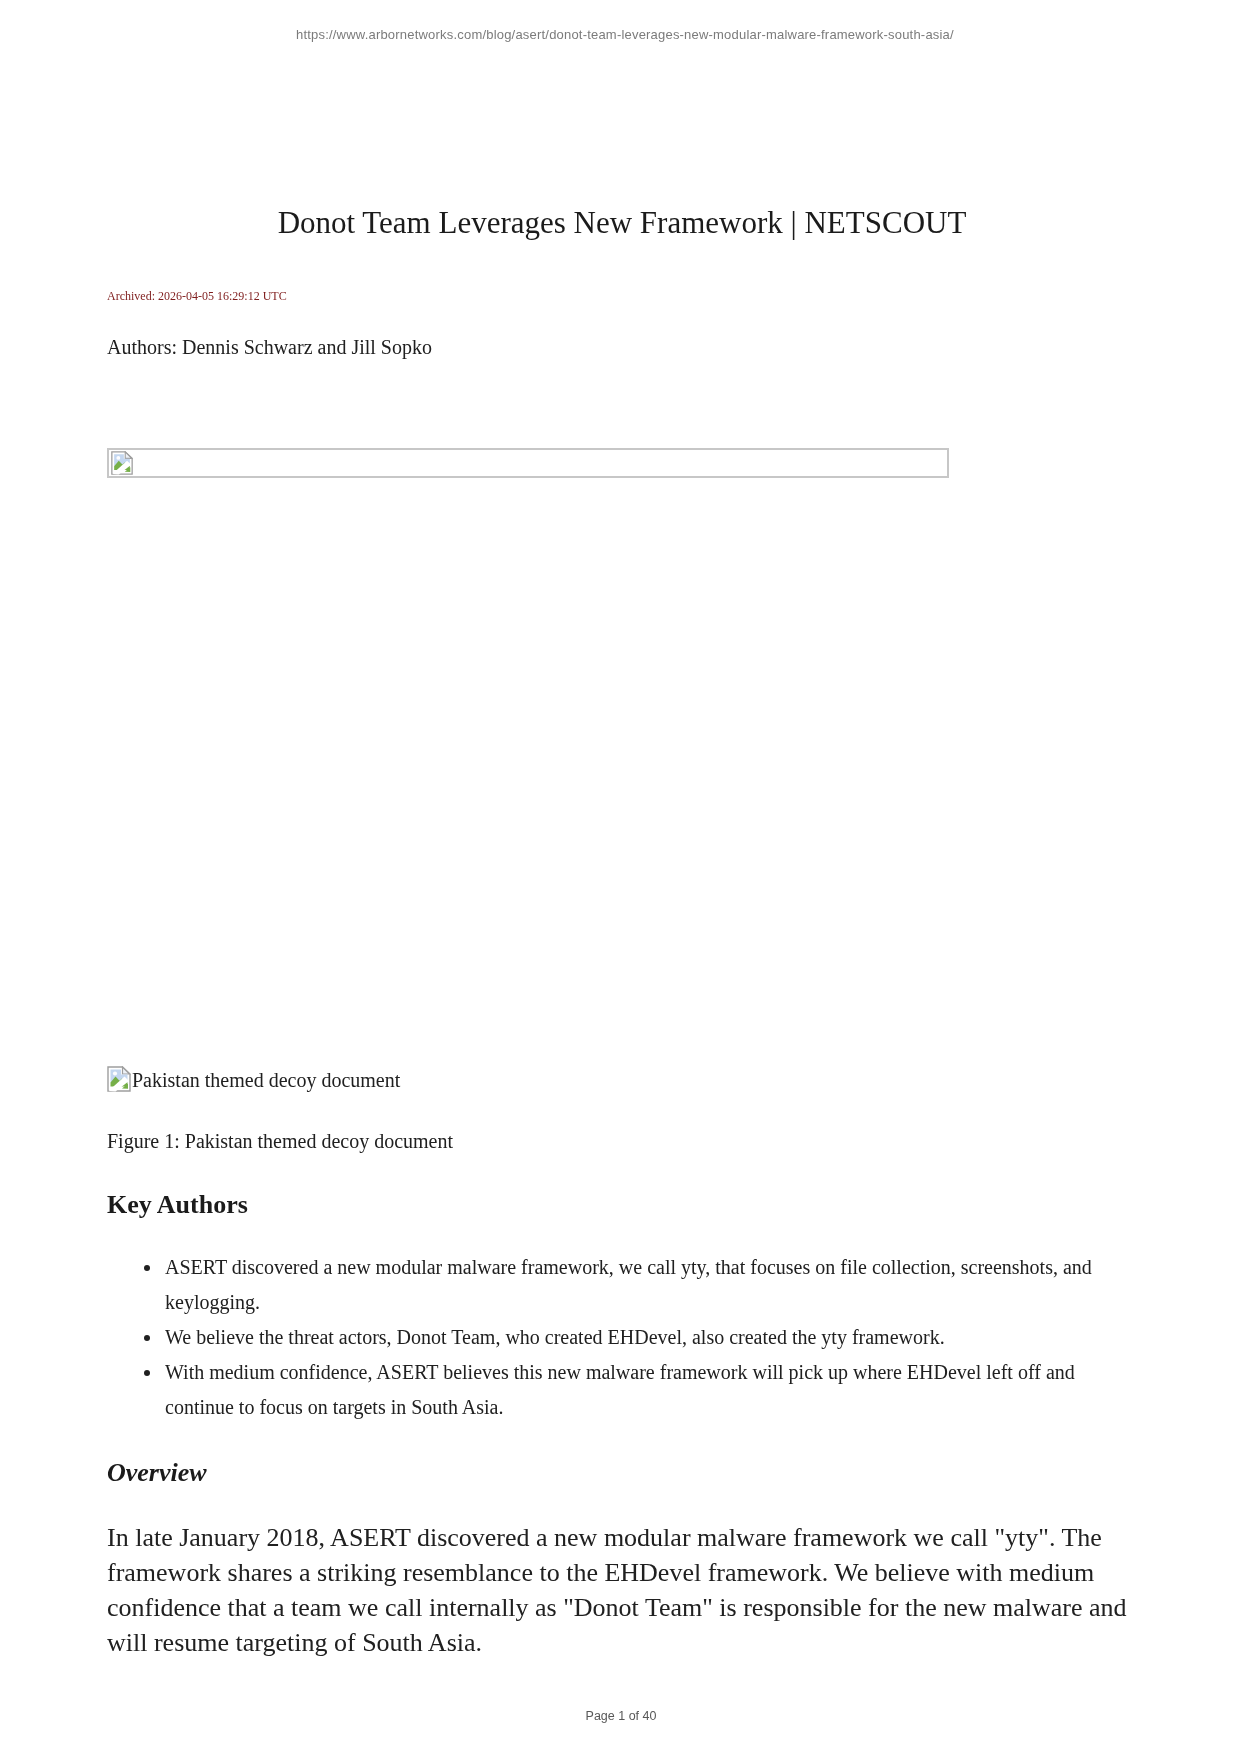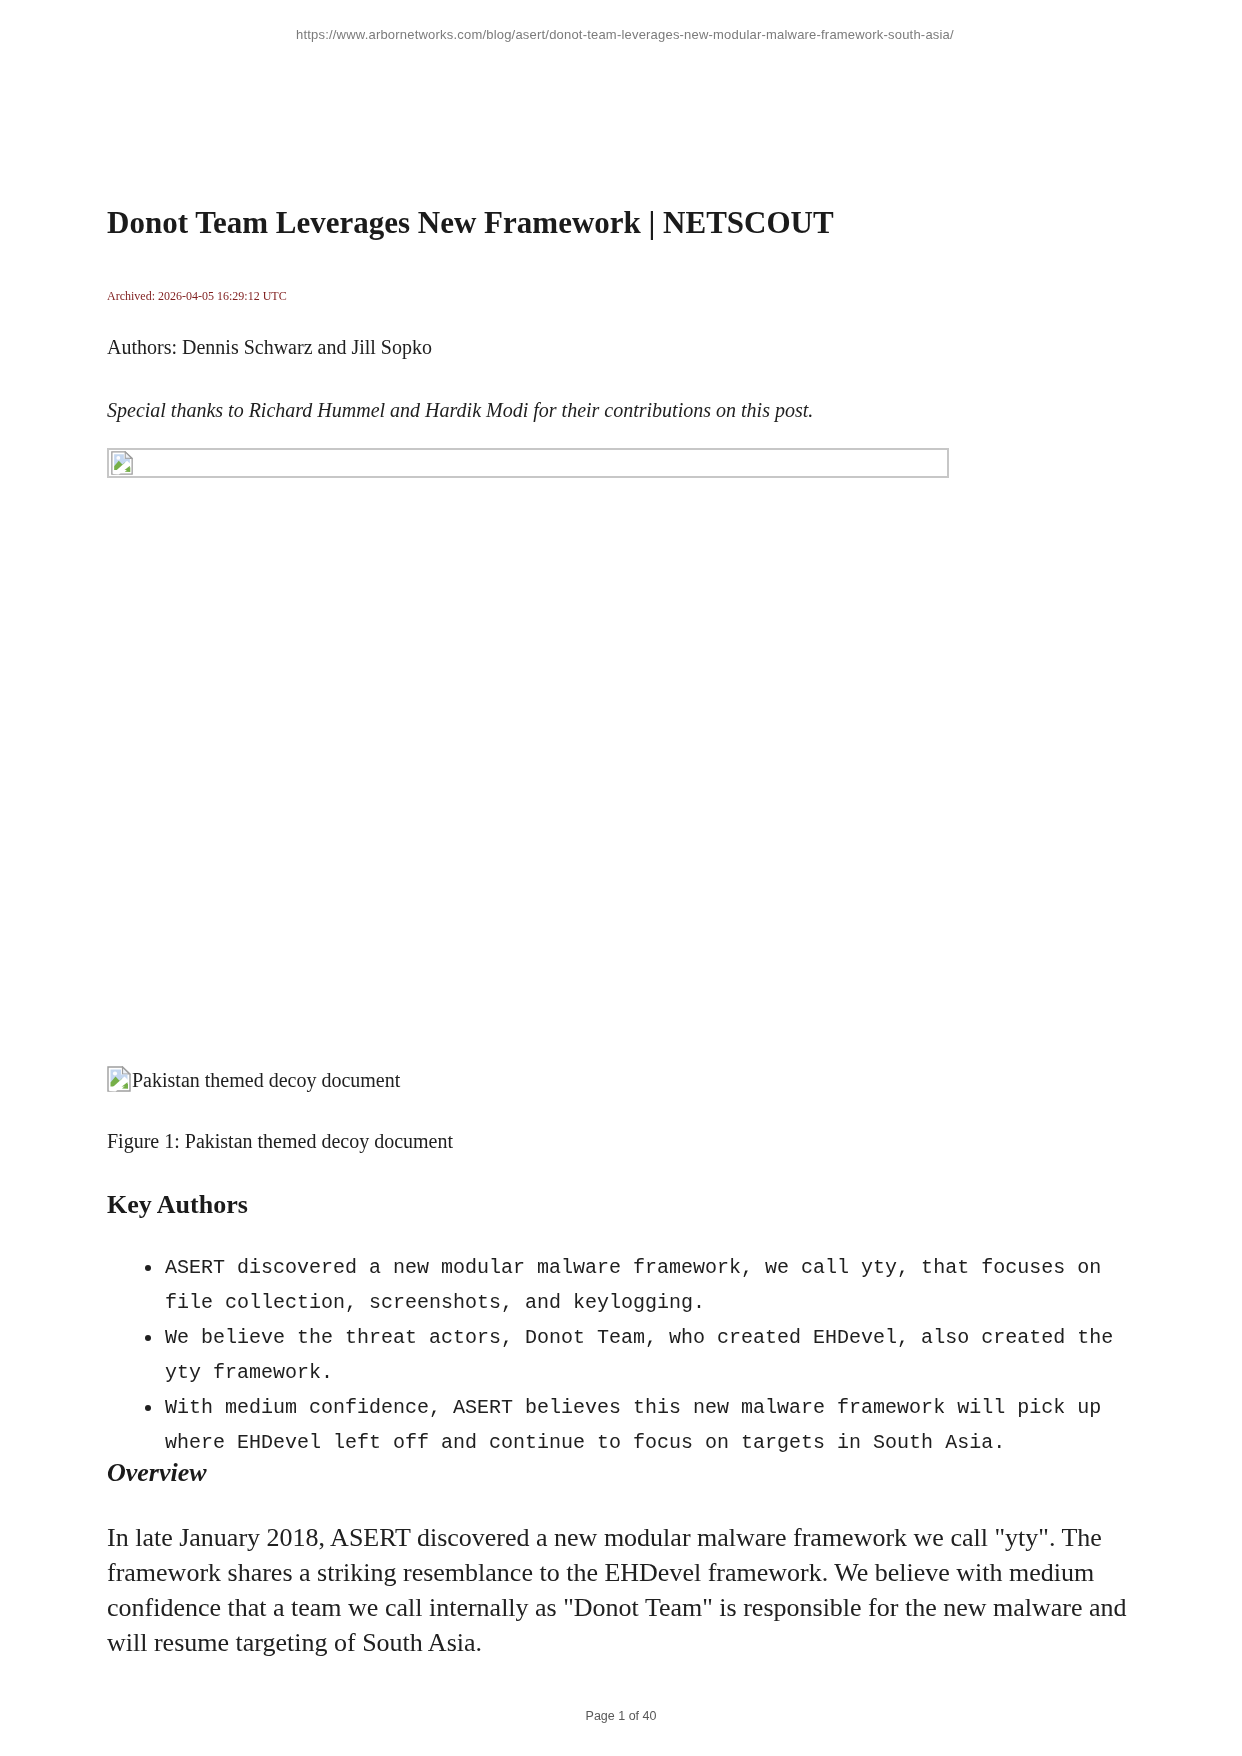--- a/index.html
+++ b/index.html
@@ -20,22 +20,23 @@
     letter-spacing:0.2px;
     color:#7b7b7b;
     white-space:nowrap;
   }
   .title{
     position:absolute;
     top:205px; left:107px; width:1030px;
     margin:0;
     font-size:31px;
     line-height:36px;
-    font-weight:bold;
+    font-weight:normal;
     color:#1b1b1b;
+    text-align:center;
   }
   .archived{
     position:absolute;
     top:284px; left:107px; width:1030px;
     font-size:12px;
     line-height:24px;
     color:#7f1d1d;
   }
   .authors{
     position:absolute;
@@ -100,21 +101,21 @@
   .bullets{
     position:absolute;
     top:1250px; left:107px; width:1022px;
     margin:0;
     padding:0 0 0 56px;
     box-sizing:border-box;
     list-style:disc outside;
     font-size:20px;
     line-height:35px;
   }
-  .bullets li{ margin:0; padding:0 0 0 2px;font-family:Liberation Mono, monospace; }
+  .bullets li{ margin:0; padding:0 0 0 2px; }
   .para{
     position:absolute;
     top:1520px; left:107px; width:1030px;
     margin:0;
     font-size:26px;
     line-height:35px;
   }
   .footer{
     position:absolute;
     top:1708px; left:0; width:100%;
@@ -132,21 +133,20 @@
 <div class="page">
 
   <div class="url-header">https://www.arbornetworks.com/blog/asert/donot-team-leverages-new-modular-malware-framework-south-asia/</div>
 
   <h1 class="title">Donot Team Leverages New Framework | NETSCOUT</h1>
 
   <div class="archived">Archived: 2026-04-05 16:29:12 UTC</div>
 
   <div class="authors">Authors: Dennis Schwarz and Jill Sopko</div>
 
-  <div class="special">Special thanks to Richard Hummel and Hardik Modi for their contributions on this post.</div>
 
   <div class="broken-img-box">
     <span class="bi-icon">
       <svg class="bi-svg" viewBox="0 0 24 26" xmlns="http://www.w3.org/2000/svg">
         <path d="M1 1 h14.5 l7.5 7 v17 h-22 z" fill="#ffffff" stroke="#9e9e9e" stroke-width="1.4"></path>
         <path d="M15.5 1 v7 h7 z" fill="#edf1f7" stroke="#9e9e9e" stroke-width="1.2"></path>
         <path d="M3.5 3.5 h10.5 v5 h6.5 v8 h-17 z" fill="#c4d7f0"></path>
         <circle cx="8" cy="7.5" r="2.1" fill="#fcfdff"></circle>
         <path d="M3.5 16.5 l5 -6 l4 4.2 l2.3 -2.2 l5.7 4 v4 h-17 z" fill="#76af48"></path>
         <path d="M1.5 25 L17.5 10.5 L22 15 L8.5 25.5 Z" fill="#ffffff"></path>

